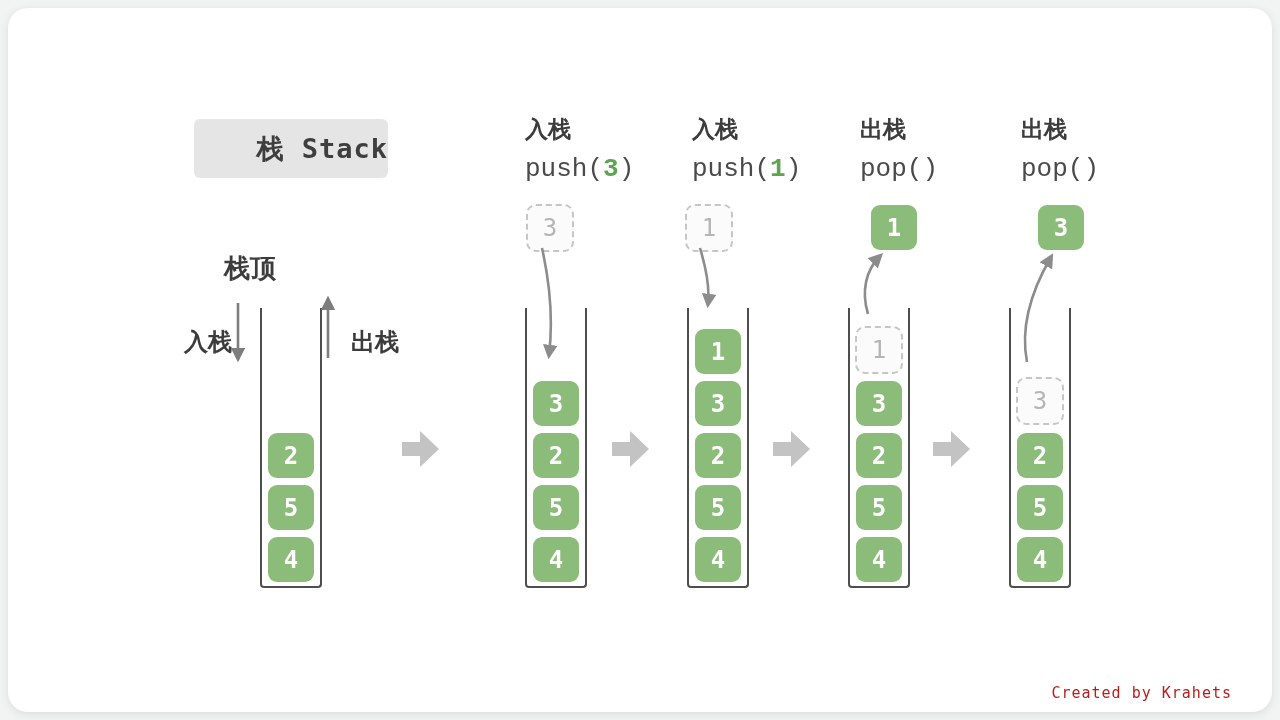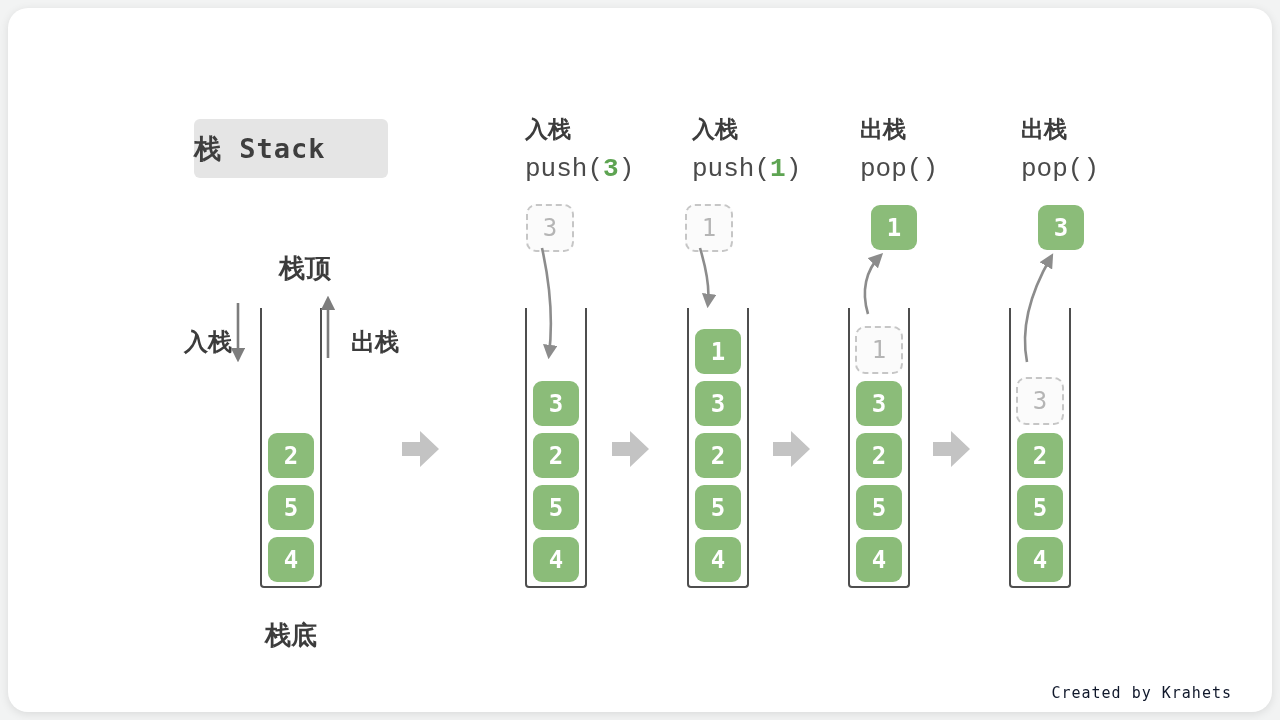--- a/index.html
+++ b/index.html
@@ -10,21 +10,21 @@
   }
   #card{
     position:absolute;left:8px;top:8px;width:1264px;height:704px;
     background:#ffffff;border-radius:20px;
     box-shadow:0 2px 10px rgba(0,0,0,0.10);
   }
   
   .title-box{
     position:absolute;left:186px;top:111px;width:194px;height:59px;
     background:#e5e5e5;border-radius:6px;
-    display:flex;align-items:center;justify-content:flex-start;
+    display:flex;align-items:center;justify-content:flex-end;
     font-size:27px;font-weight:600;color:#3e3e3e;letter-spacing:1px;
     font-family:"DejaVu Sans Mono","DejaVu Sans",monospace;
   }
   
   .op{position:absolute;top:106px;}
   .op-cn{font-size:23px;font-weight:700;color:#3c3c3c;margin-bottom:9px;}
   .op-code{font-size:26px;font-weight:500;color:#4a4a4a;
     font-family:Liberation Mono, monospace;}
   .op-code .arg{color:#5ea452;font-weight:700;}
   
@@ -48,21 +48,21 @@
   .ghost{
     position:absolute;width:48px;height:48px;box-sizing:border-box;
     background:#fbfbfb;border:2px dashed #c6c6c6;border-radius:10px;
     display:flex;align-items:center;justify-content:center;
     color:#b5b5b5;font-size:24px;font-weight:500;
     font-family:"DejaVu Sans Mono","DejaVu Sans",monospace;
   }
   svg.overlay{position:absolute;left:0;top:0;pointer-events:none;}
   .watermark{
     position:absolute;top:676px;right:40px;
-    font-size:15px;letter-spacing:1px;color:#0f172a;
+    font-size:15px;letter-spacing:1px;color:#b91c1c;
     font-family:"DejaVu Sans Mono",monospace;
   }
 </style>
 </head>
 <body>
 
 <div id="card">
 
   <div class="title-box">
     <span>栈 Stack</span>
@@ -78,22 +78,21 @@
   </div>
   <div class="op" style="left:852px">
     <div class="op-cn">出栈</div>
     <div class="op-code"><span>pop(</span><span class="arg"></span><span>)</span></div>
   </div>
   <div class="op" style="left:1013px">
     <div class="op-cn">出栈</div>
     <div class="op-code"><span>pop(</span><span class="arg"></span><span>)</span></div>
   </div>
 
-  <div class="lbl lbl-big" style="left:236px;top:243px;width:122px;text-align:center;">栈顶</div>
-  <div class="lbl lbl-big" style="left:222px;top:610px;width:122px;text-align:center;">栈底</div>
+  <div class="lbl lbl-big" style="left:216px;top:243px;width:122px;">栈顶</div>
   <div class="lbl lbl-side" style="left:160px;top:318px;width:64px;text-align:right;">入栈</div>
   <div class="lbl lbl-side" style="left:343px;top:318px;">出栈</div>
 
   <div class="stack" style="left:252px"></div>
   <div class="stack" style="left:517px"></div>
   <div class="stack" style="left:679px"></div>
   <div class="stack" style="left:840px"></div>
   <div class="stack" style="left:1001px"></div>
 
   <div class="cell" style="left:260px;top:425px">2</div>

